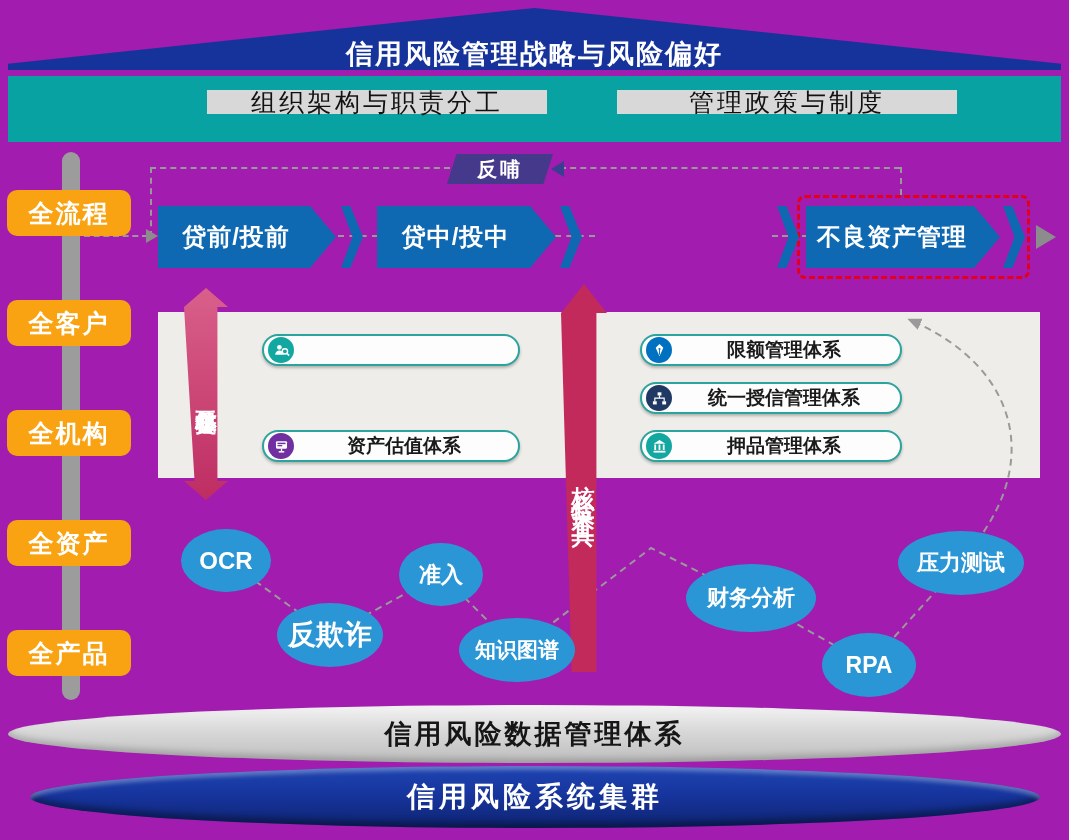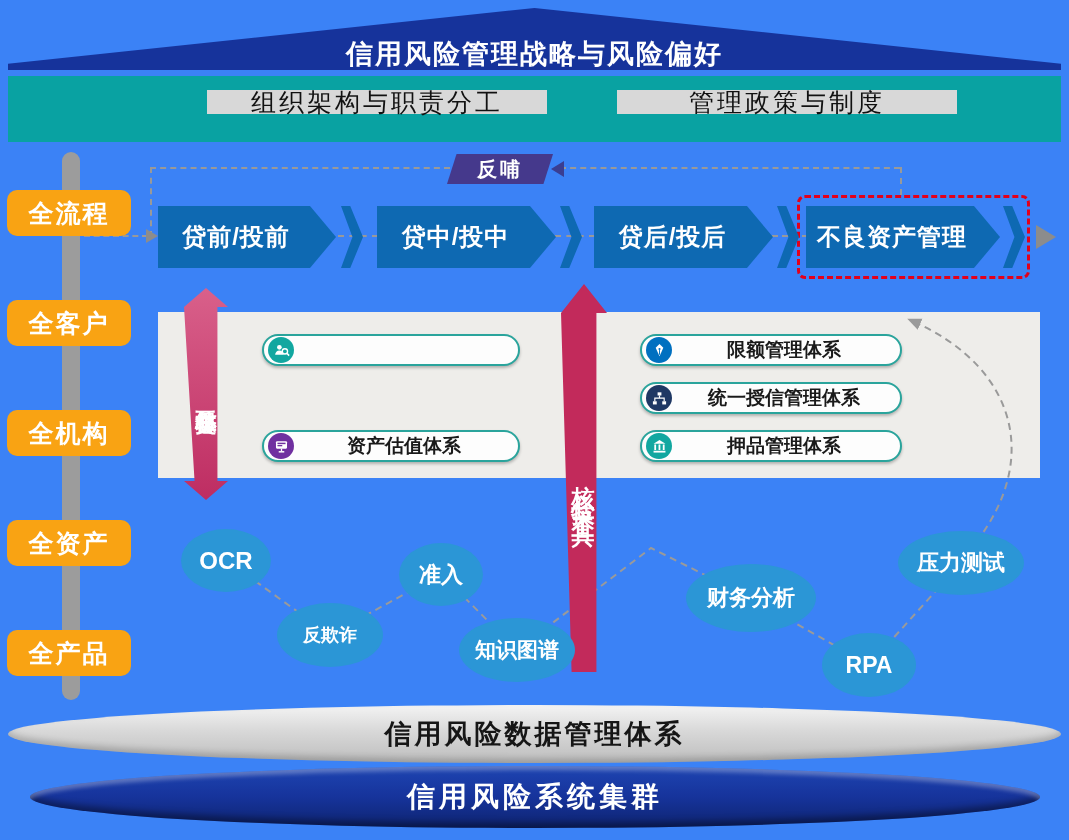--- a/index.html
+++ b/index.html
@@ -1,17 +1,17 @@
 <!DOCTYPE html>
 <html><head>
 <meta charset="utf-8">
 <style>
   * { margin:0; padding:0; box-sizing:border-box; }
   body { font-family:"Liberation Sans","DejaVu Sans",sans-serif; background:#fff; }
-  .stage-canvas { position:relative; width:1069px; height:840px; background:#3b82f6; overflow:hidden;padding-left:6px; }
+  .stage-canvas { position:relative; width:1069px; height:840px; background:#a21caf; overflow:hidden;padding-left:6px; }
   .abs { position:absolute; }
 
   
   .roof { left:8px; top:8px; width:1053px; height:62px; background:#16339B;
           clip-path:polygon(50% 0, 100% 90%, 100% 100%, 0 100%, 0 90%); z-index:2; }
   .roof-title { left:8px; top:36px; width:1053px; text-align:center; color:#fff;
           font-size:27px; font-weight:bold; letter-spacing:2px; z-index:3; }
 
   
   .band { left:8px; top:76px; width:1053px; height:66px; background:#09A2A2; z-index:1; }
@@ -81,21 +81,21 @@
   .pill.pl { left:262px; width:258px; }
   .pill.pr { left:640px; width:262px; }
   .row1 { top:334px; } .row2 { top:382px; } .row3 { top:430px; }
   .ic-teal { background:#12A7A0; } .ic-purple { background:#7030A0; }
   .ic-blue { background:#0070C0; } .ic-navy { background:#1F3864; }
 
   
   .bubble { border-radius:50%; background:#2B96D6; color:#fff; font-weight:bold;
           display:flex; align-items:center; justify-content:center; z-index:3; }
   .b1 { left:181px; top:529px; width:90px;  height:63px; font-size:24px; }
-  .b2 { left:277px; top:603px; width:106px; height:64px; font-size:18px; }
+  .b2 { left:277px; top:603px; width:106px; height:64px; font-size:28px; }
   .b3 { left:399px; top:543px; width:84px;  height:63px; font-size:22px; }
   .b4 { left:459px; top:618px; width:116px; height:64px; font-size:21px; }
   .b5 { left:609px; top:517px; width:84px;  height:62px; font-size:22px; }
   .b6 { left:686px; top:564px; width:130px; height:68px; font-size:22px; }
   .b7 { left:822px; top:633px; width:94px;  height:64px; font-size:23px; }
   .b8 { left:898px; top:531px; width:126px; height:64px; font-size:22px; }
 
   .connector-svg { left:0; top:0; width:1069px; height:840px; z-index:2; pointer-events:none; }
 
   
@@ -138,21 +138,20 @@
   <div class="abs feedback-ribbon">反哺</div>
   <div class="abs fb-arrowhead"></div>
 
   <div class="abs dash-h" style="left:338px; top:235px; width:40px;"></div>
   <div class="abs dash-h" style="left:555px; top:235px; width:40px;"></div>
   <div class="abs dash-h" style="left:772px; top:235px; width:36px;"></div>
   <div class="abs stage stage1">贷前/投前</div>
   <div class="abs chev chev1"></div>
   <div class="abs stage stage2">贷中/投中</div>
   <div class="abs chev chev2"></div>
-  <div class="abs stage stage3">贷后/投后</div>
   <div class="abs chev chev3"></div>
   <div class="abs npl-outline"></div>
   <div class="abs stage stage4">不良资产管理</div>
   <div class="abs chev chev4"></div>
   <div class="abs exit-arrowhead"></div>
 
   <div class="abs panel"></div>
 
   <svg class="abs connector-svg" viewBox="0 0 1069 840">
     <defs>

